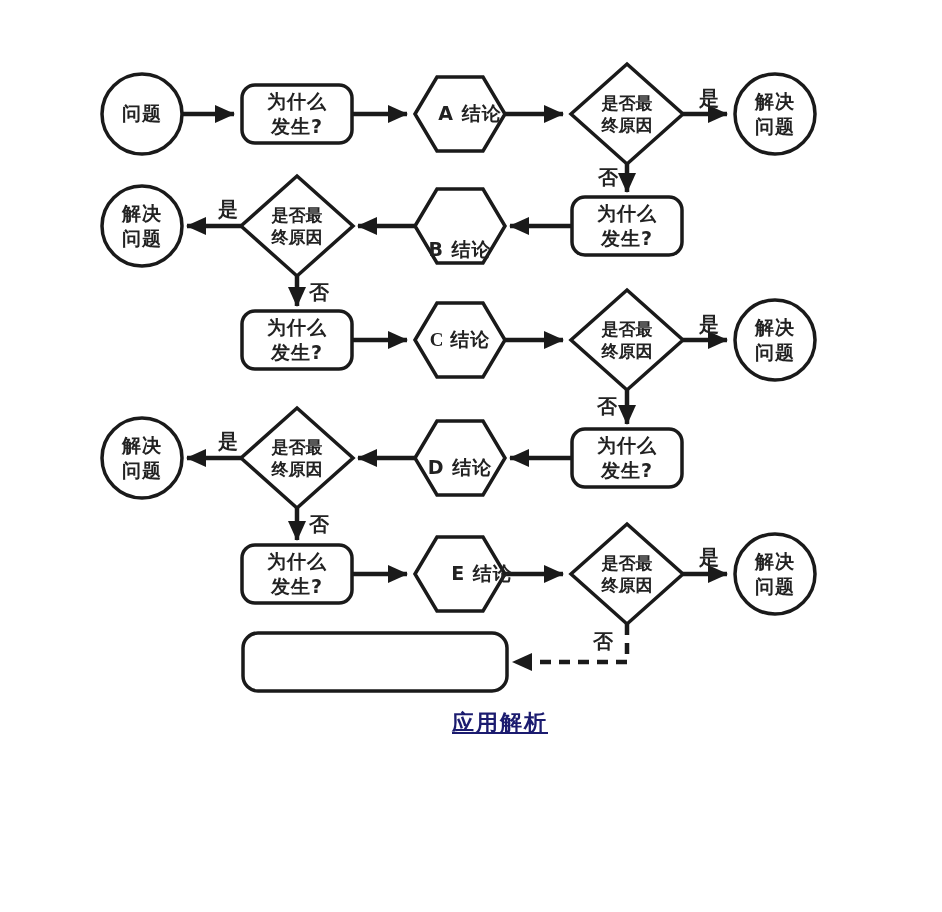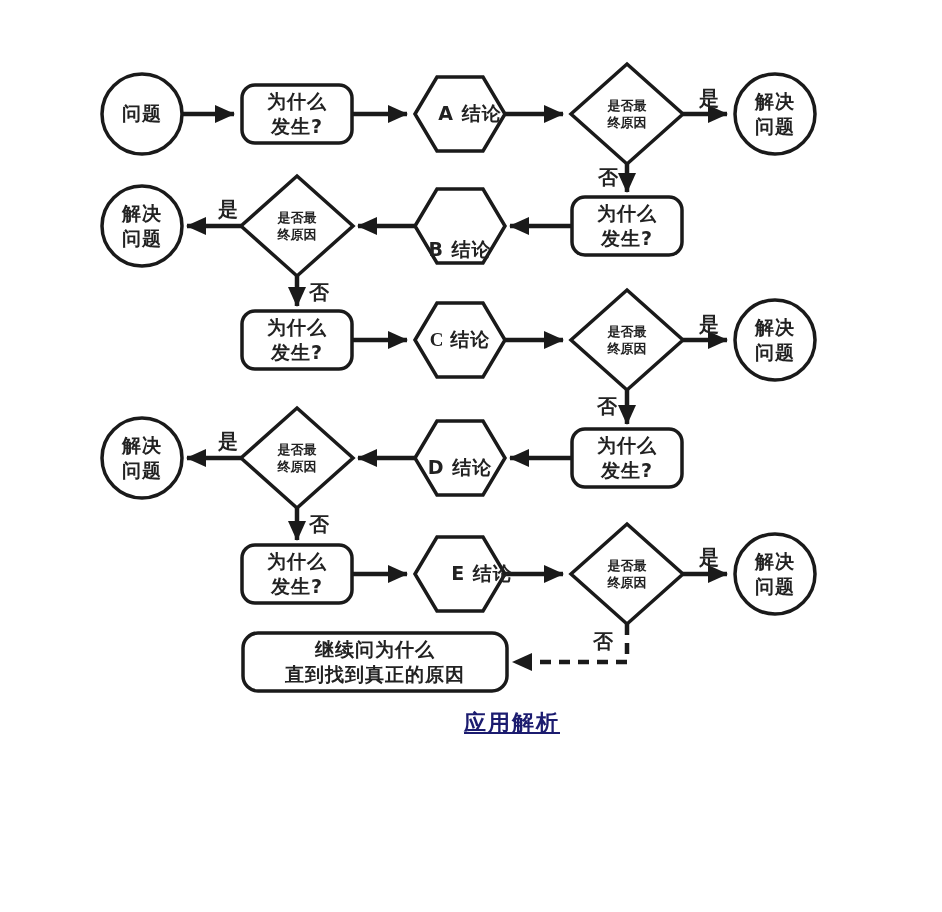--- a/index.html
+++ b/index.html
@@ -21,21 +21,21 @@
     transform: translate(-50%, -50%);
     white-space: pre-line;
     text-align: center;
     color: #222222;
     font-size: 19px;
     font-weight: 600;
     line-height: 1.32;
     letter-spacing: 1px;
     pointer-events: none;
   }
-  .nl.diamond-label { font-size: 13px; letter-spacing: 0; }
+  .nl.diamond-label { font-size: 17px; letter-spacing: 0; }
   .el {
     position: absolute;
     transform: translate(-50%, -50%);
     color: #222222;
     font-size: 20px;
     font-weight: 600;
     pointer-events: none;
   }
   .link {
     position: absolute;
@@ -149,29 +149,27 @@
 发生?</div>
 
   <div class="nl" style="left:297px; top:574px;">为什么
 发生?</div>
   <div class="nl" style="left:460px; top:574px;margin-left:22px;">E 结论</div>
   <div class="nl diamond-label" style="left:627px; top:574px;">是否最
 终原因</div>
   <div class="nl" style="left:775px; top:574px;">解决
 问题</div>
 
-  <div class="nl" style="left:375px; top:662px;">继续问为什么
-直到找到真正的原因</div>
 
   <div class="el" style="left:709px; top:98px;">是</div>
   <div class="el" style="left:608px; top:177px;">否</div>
   <div class="el" style="left:228px; top:209px;">是</div>
   <div class="el" style="left:319px; top:292px;">否</div>
   <div class="el" style="left:709px; top:324px;">是</div>
   <div class="el" style="left:607px; top:406px;">否</div>
   <div class="el" style="left:228px; top:441px;">是</div>
   <div class="el" style="left:319px; top:524px;">否</div>
   <div class="el" style="left:709px; top:557px;">是</div>
   <div class="el" style="left:603px; top:641px;">否</div>
 
-  <div class="link" style="left:512px; top:723px;">应用解析</div>
+  <div class="link" style="left:500px; top:723px;">应用解析</div>
 
 </div>
 
 </body></html>

